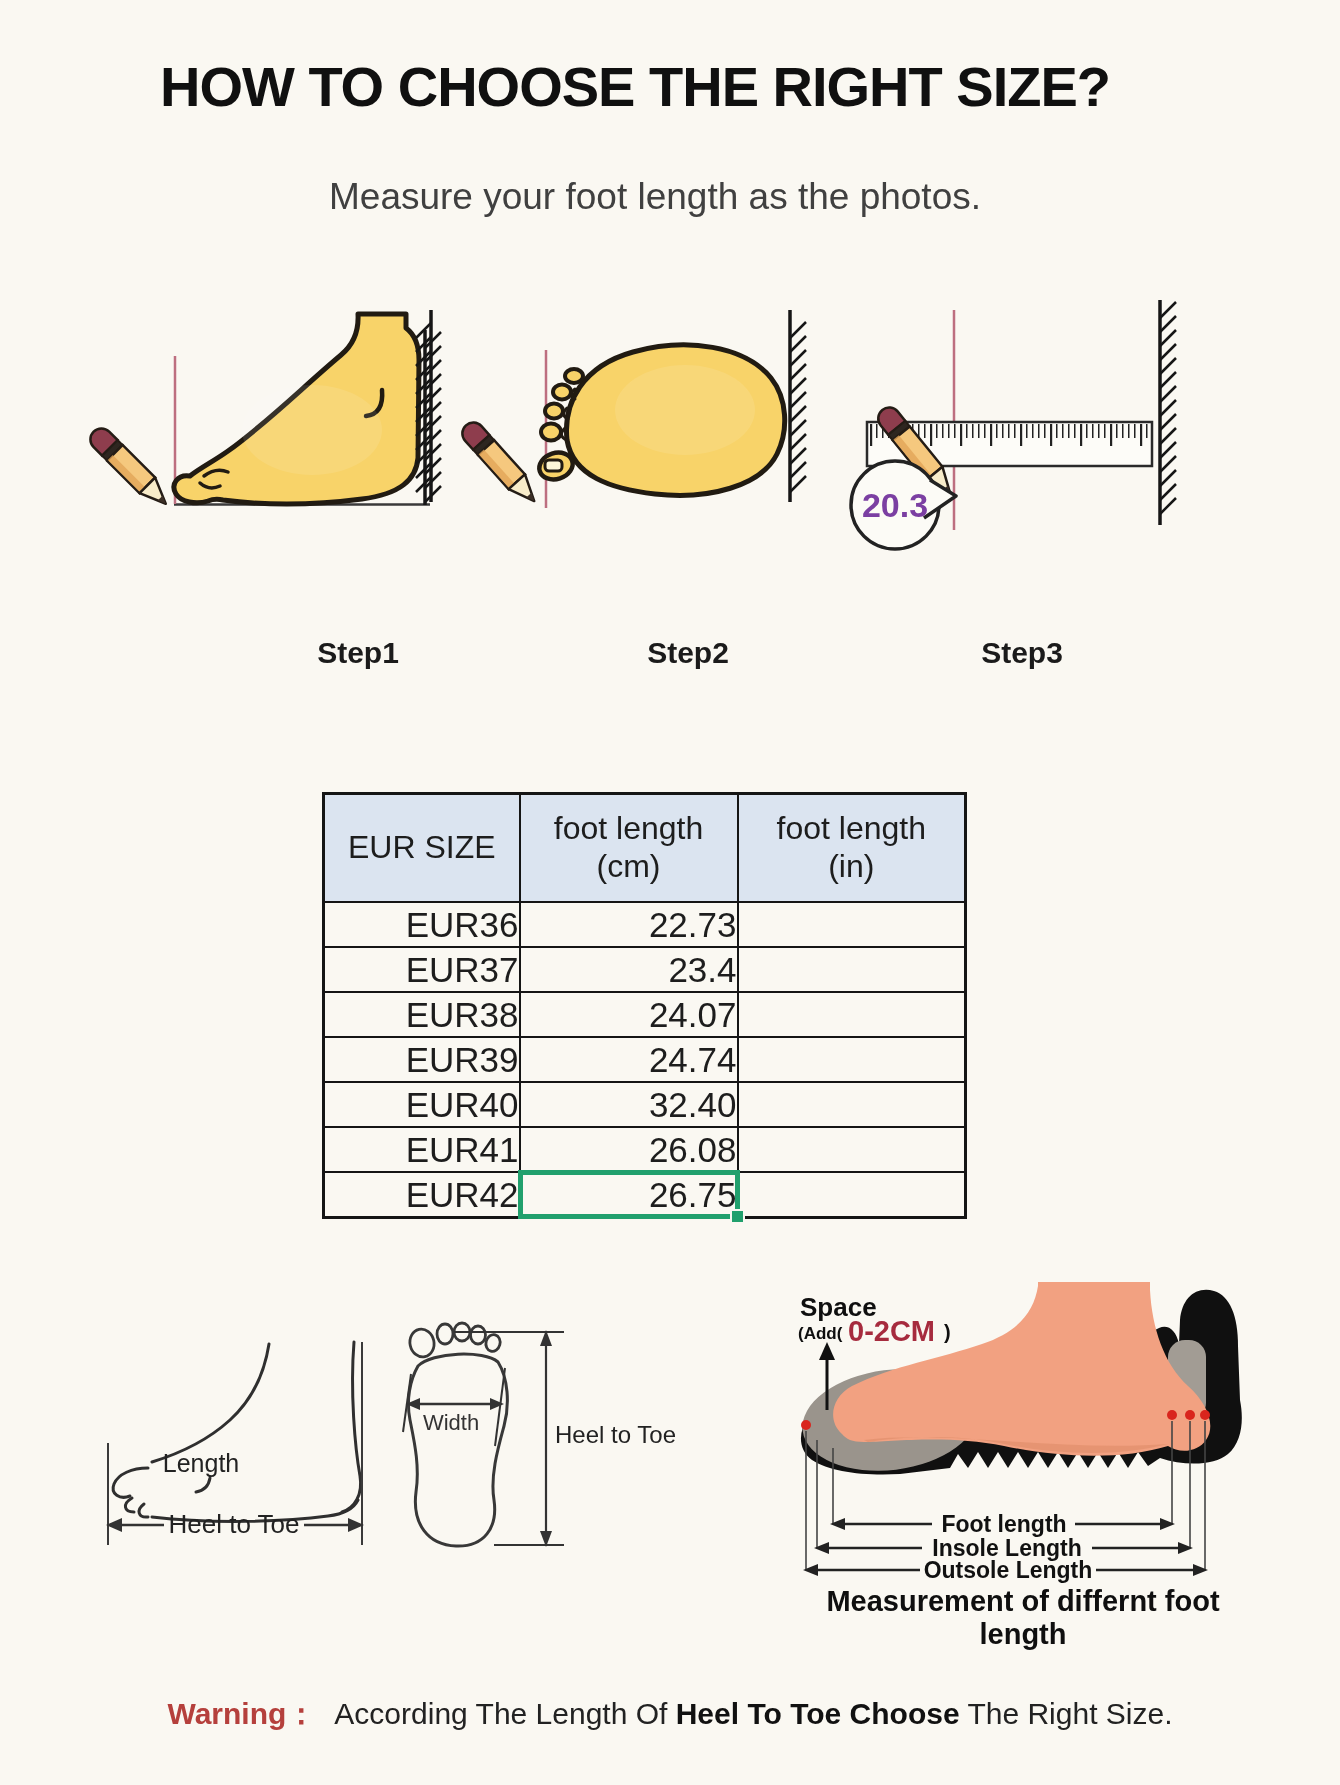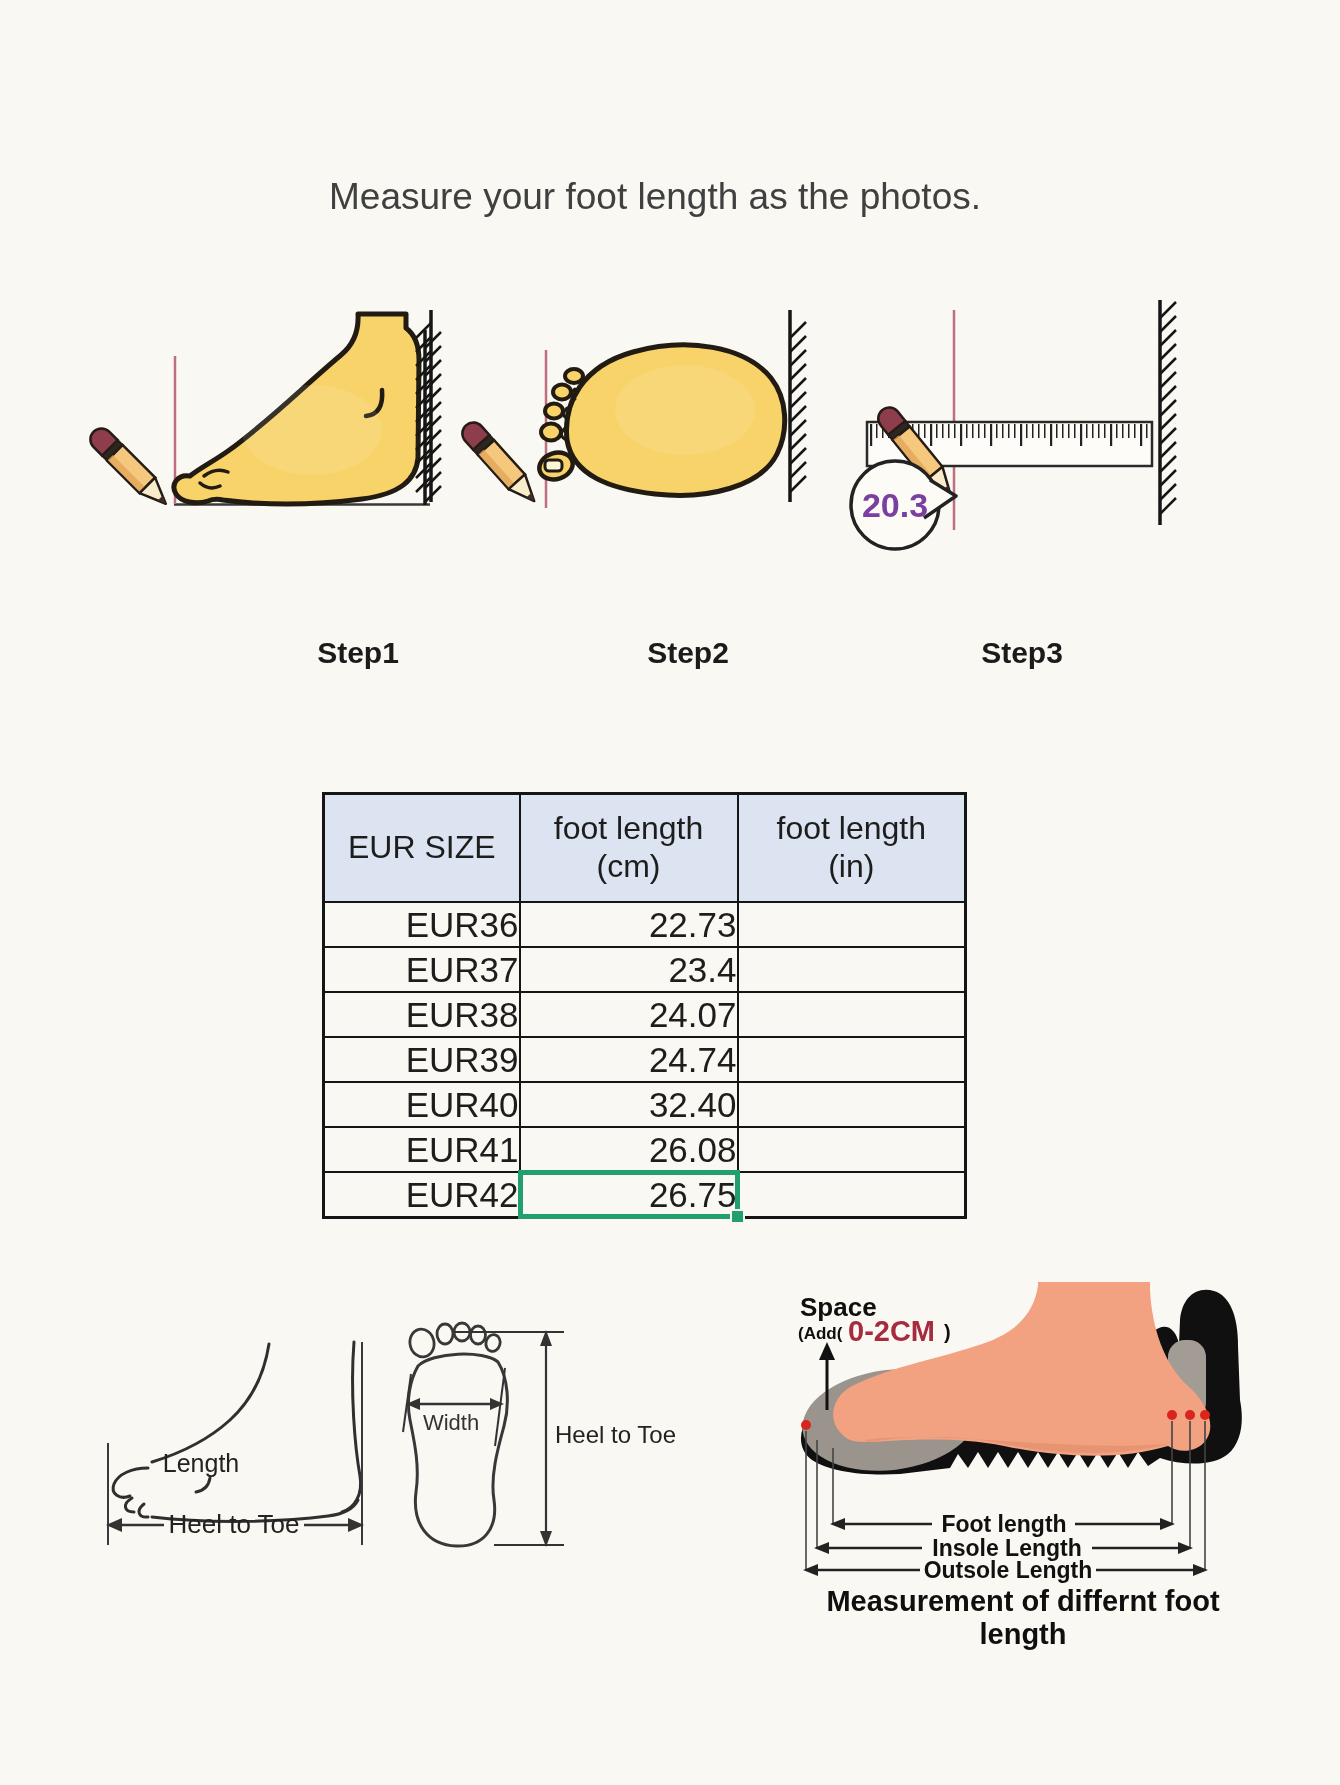--- a/index.html
+++ b/index.html
@@ -28,20 +28,21 @@
   #caption{top:1585px;left:786px;width:474px;text-align:center;font-size:29px;font-weight:800;color:#0f0f0f;}
   #warning{top:1694px;left:0;width:1340px;text-align:center;font-size:30px;color:#222;}
   #warning .wlabel{color:var(--warning-red);font-weight:700;margin-right:18px;}
   #warning .wbold{font-weight:700;color:#111;}
 </style>
 </head>
 <body>
 
 <div id="page">
 
+  <div id="title" class="abs">HOW TO CHOOSE THE RIGHT SIZE?</div>
   <div id="subtitle" class="abs">Measure your foot length as the photos.</div>
 
   <svg class="abs" style="left:62px;top:290px;" width="380" height="285" viewBox="0 0 380 285">
     <line x1="112" y1="214.5" x2="368" y2="214.5" stroke="#3a3a3a" stroke-width="2.5"></line>
     <line x1="113" y1="66" x2="113" y2="214" style="stroke:var(--pink-line)" stroke-width="2.5"></line>
     <g>
       <path d="M128,186 C116,184 108,194 114,204 C119,212 134,215 146,211 C151,209 156,209 161,210 C214,217 262,214 300,209 C338,204 354,190 356,168 L357,70 C357,54 352,44 344,38 L344,24 L296,24 C297,42 291,55 279,65 C242,96 204,134 166,161 C152,171 138,178 128,186 Z" style="fill:var(--foot-yellow)" stroke="#211b12" stroke-width="5" stroke-linejoin="round"></path>
       <path d="M138,193 q9,8 20,3" fill="none" stroke="#211b12" stroke-width="3.5" stroke-linecap="round"></path>
       <path d="M142,186 q12,-9 24,-4" fill="none" stroke="#211b12" stroke-width="3.5" stroke-linecap="round"></path>
       <path d="M320,100 q2,24 -16,26" fill="none" stroke="#211b12" stroke-width="4.5" stroke-linecap="round"></path>
@@ -281,14 +282,17 @@
       <line x1="36" y1="288" x2="148" y2="288"></line>
         <line x1="324" y1="288" x2="431" y2="288"></line>
       <path d="M31,288 L46,282 L46,294 Z" fill="#222" stroke="none"></path>
       <path d="M436,288 L421,282 L421,294 Z" fill="#222" stroke="none"></path>
     </g>
     <text x="236" y="296" text-anchor="middle" font-size="23" font-weight="700" fill="#111">Outsole Length</text>
   </svg>
 
   <div id="caption" class="abs">Measurement of differnt foot length</div>
 
+  <div id="warning" class="abs">
+    <span class="wlabel">Warning：</span><span>According The Length Of </span><span class="wbold">Heel To Toe Choose</span><span> The Right Size.</span>
+  </div>
 
 </div>
 
 </body></html>

